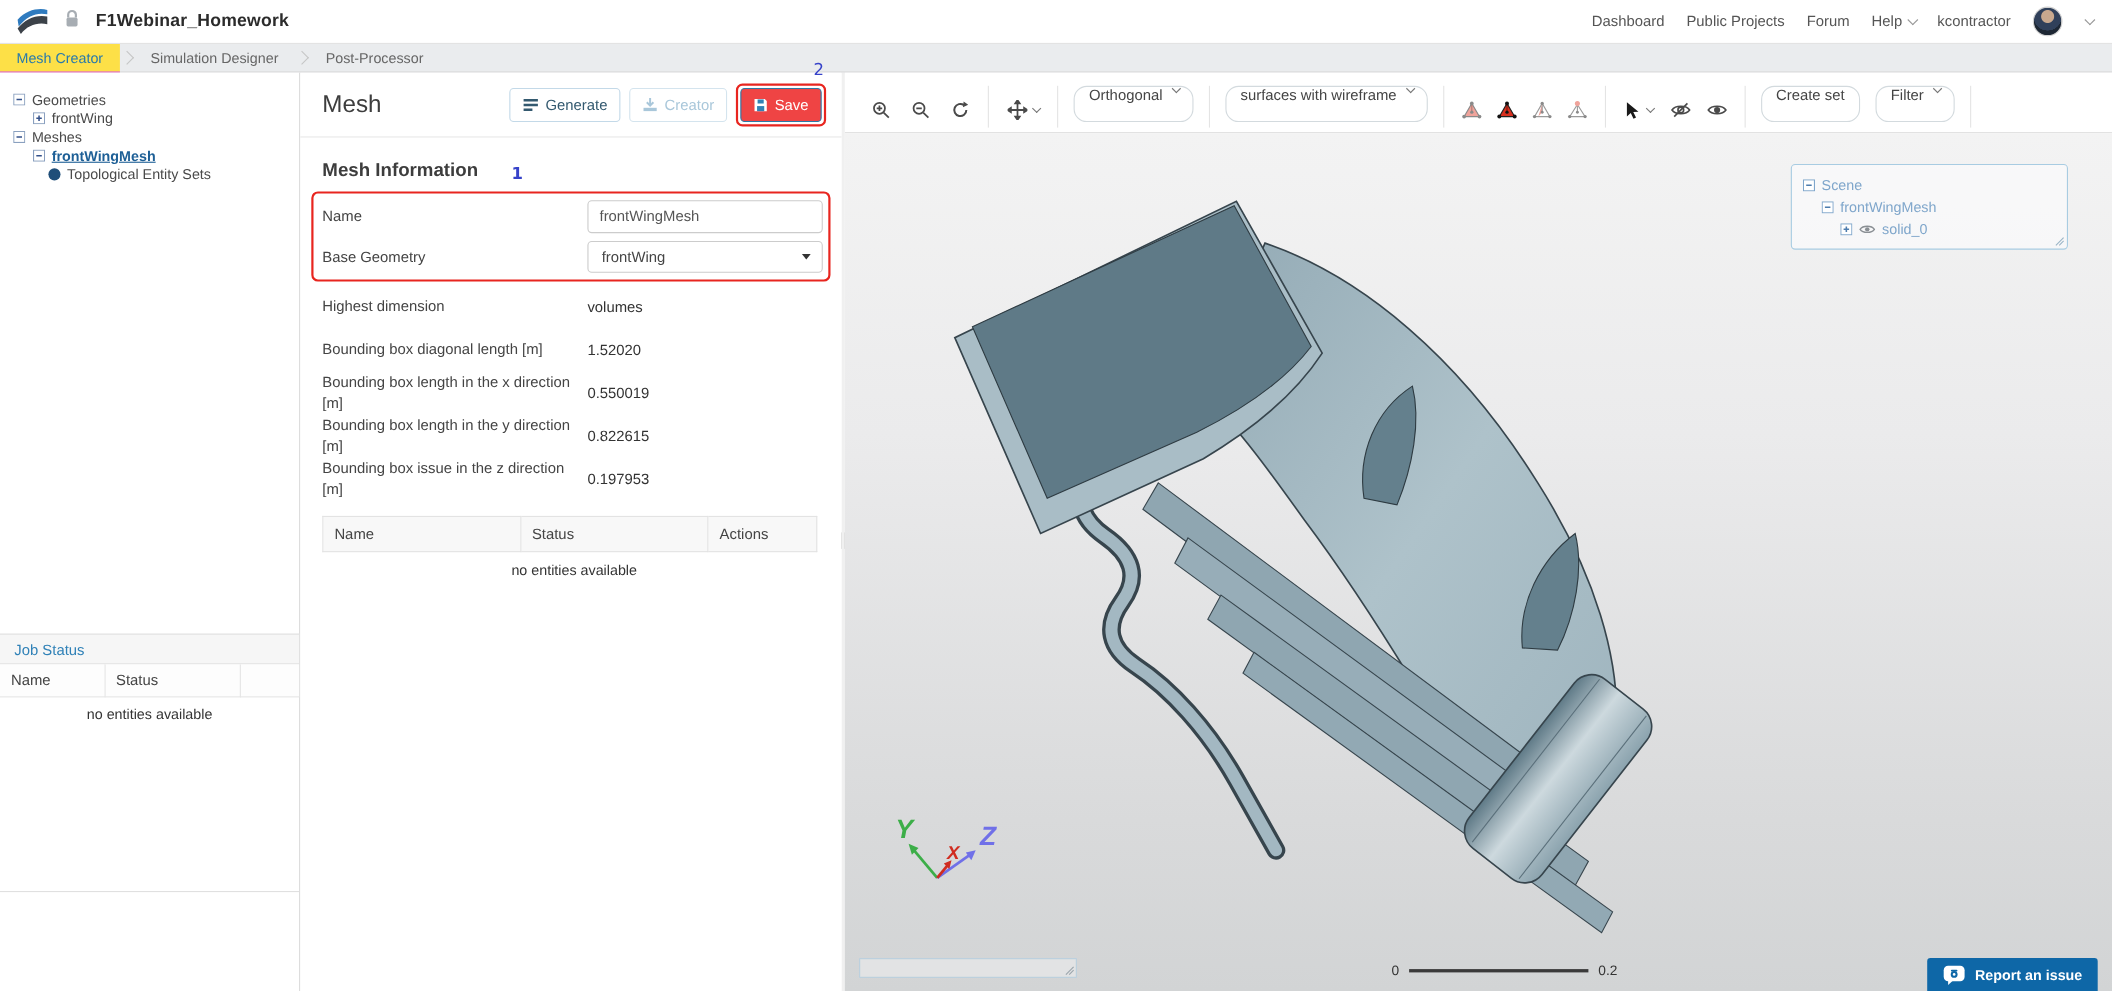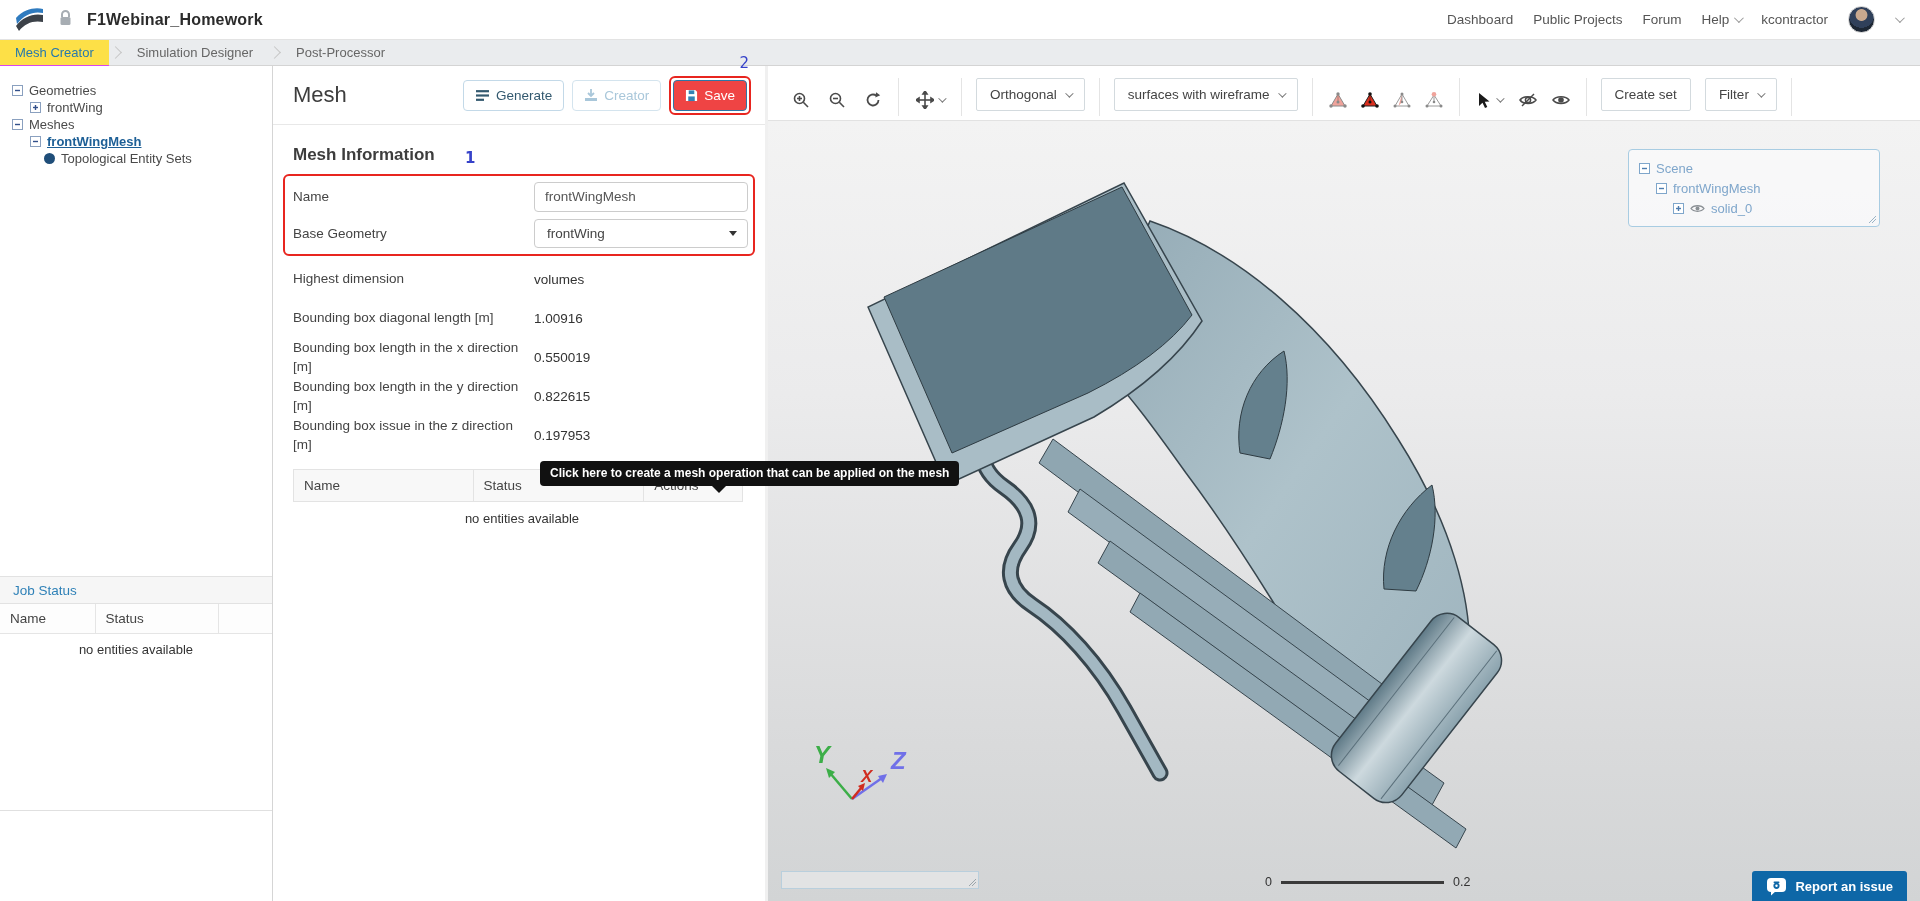--- a/index.html
+++ b/index.html
@@ -104,22 +104,22 @@
   .splitter .grip { position:absolute; top:418px; left:-2px; width:7px; height:15px;
     border-left:2px solid #9a9a9a; border-right:2px solid #9a9a9a; }
 
   
   .viewport { flex:1; display:flex; flex-direction:column; min-width:0; background:#fff; }
   .vp-toolbar { height:55px; flex:0 0 55px; display:flex; align-items:flex-end; padding:0 10px 9px 22px;
     gap:14px; border-bottom:1px solid #e2e2e2; }
   .vt-group { display:flex; align-items:center; gap:14px; }
   .vt-sep { width:1px; height:38px; background:#e4e4e4; align-self:flex-end; margin-bottom:-5px; }
   .icon-btn { width:22px; height:22px; display:flex; align-items:center; justify-content:center; cursor:pointer; }
-  .vt-btn { height:33px; border:1px solid #d3dade; border-radius:2px; background:#fff; font-size:13.5px;
-    color:#444; padding:0 13px; display:inline-flex; align-items:center; gap:8px; cursor:pointer; }
+  .vt-btn { height:33px; border:1px solid #d3dade; border-radius:12px; background:#fff; font-size:13.5px;
+    color:#444; padding:0 13px; display:inline-flex; align-items:flex-start; gap:8px; cursor:pointer; }
   .vt-caret { width:6px; height:6px; border-right:1.4px solid #777; border-bottom:1.4px solid #777;
     transform:rotate(45deg) translateY(-2px); }
 
   .vp-canvas { flex:1; position:relative; overflow:hidden;
     background:linear-gradient(180deg,#f3f3f3 0%,#ebebec 35%,#d9dadb 80%,#d2d4d5 100%); }
   .model-svg { position:absolute; inset:0; pointer-events:none; }
 
   .scene-tree { position:absolute; top:28px; right:40px; width:252px; height:78px;
     border:1px solid #a8cce2; border-radius:4px; background:rgba(253,254,255,.55);
     padding:8px 10px; font-size:13px; color:#7fa6cb; }
@@ -296,21 +296,21 @@
           </span>
         </div>
       </div>
 
       <div class="info-row">
         <span class="info-label">Highest dimension</span>
         <span class="info-value">volumes</span>
       </div>
       <div class="info-row">
         <span class="info-label">Bounding box diagonal length [m]</span>
-        <span class="info-value">1.00916</span>
+        <span class="info-value">1.52020</span>
       </div>
       <div class="info-row">
         <span class="info-label">Bounding box length in the x direction [m]</span>
         <span class="info-value">0.550019</span>
       </div>
       <div class="info-row">
         <span class="info-label">Bounding box length in the y direction [m]</span>
         <span class="info-value">0.822615</span>
       </div>
       <div class="info-row">
@@ -323,24 +323,20 @@
         <tbody>
             <tr>
           <th style="width:40%">Name</th>
           <th style="width:38%">Status</th>
           <th>Actions</th>
         </tr>
       </tbody>
         </table>
       <div class="ops-empty">no entities available</div>
 
-      <div class="tooltip">
-        <span>Click here to create a mesh operation that can be applied on the mesh</span>
-        <span class="tip-caret"></span>
-      </div>
     </div>
 
     <div class="splitter">
       <div class="grip"></div>
     </div>
 
     <div class="viewport">
 
       <div class="vp-toolbar">
         <div class="vt-group">

